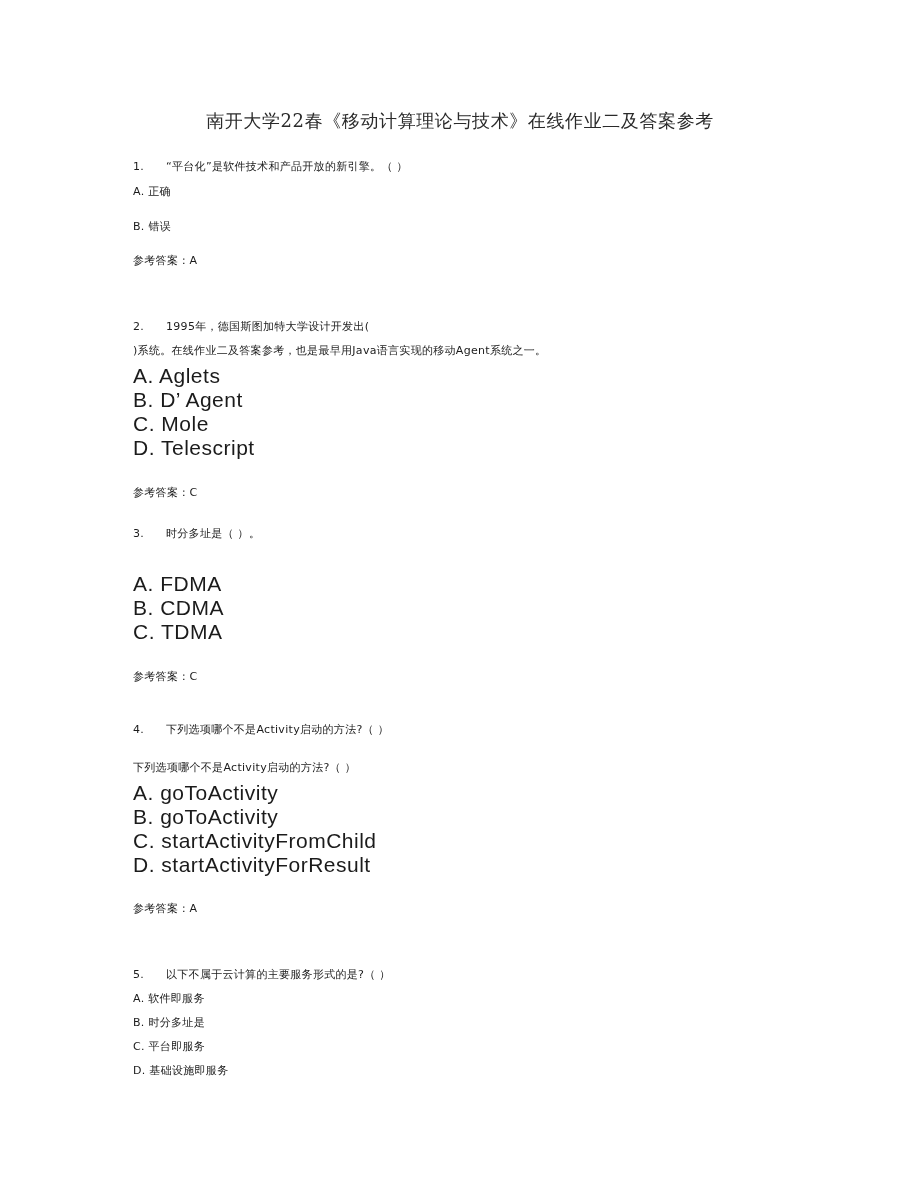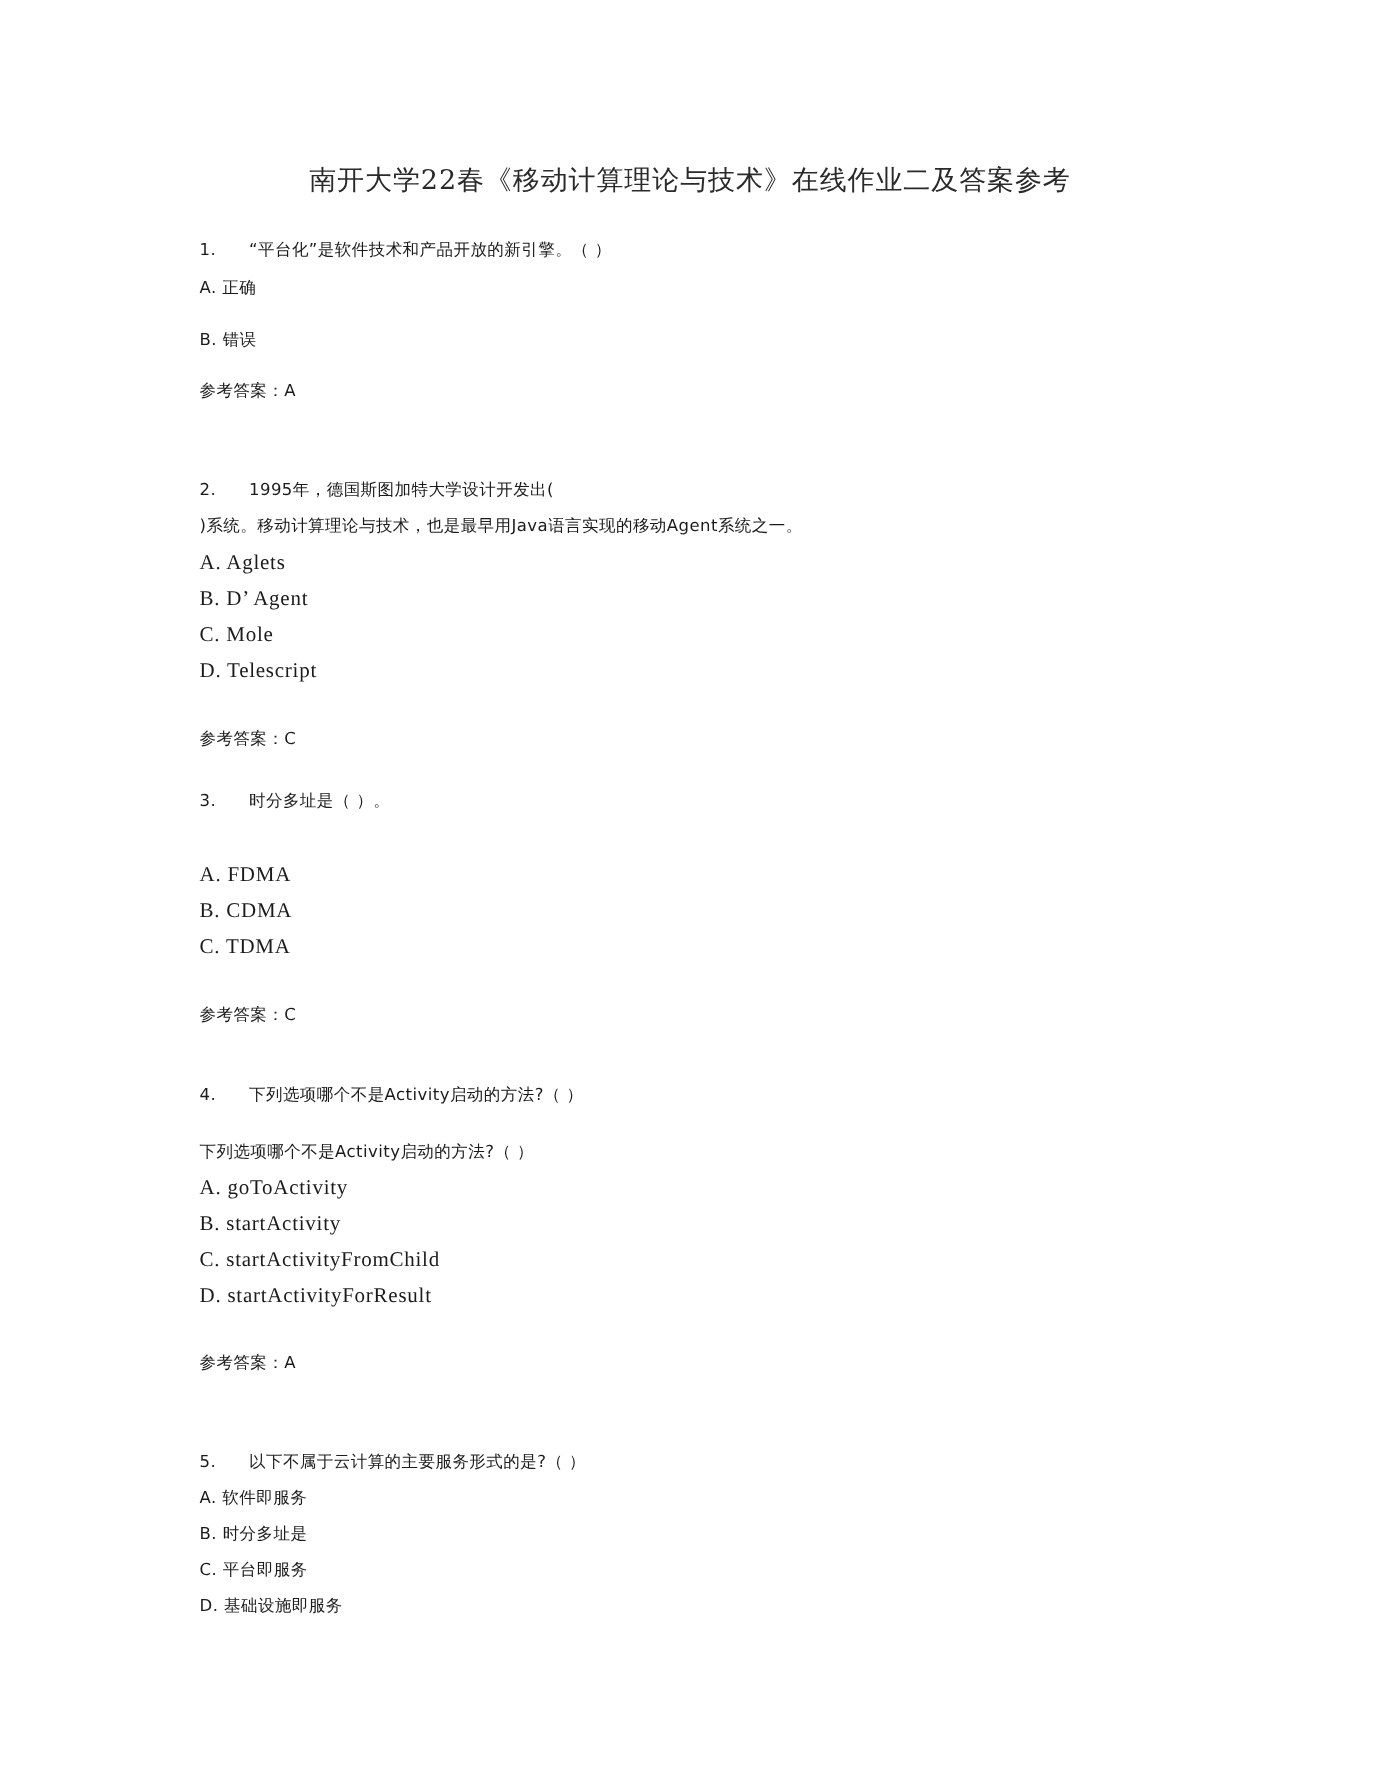--- a/index.html
+++ b/index.html
@@ -29,22 +29,22 @@
     left: 0;
     width: 920px;
     text-align: center;
     font-family: "DejaVu Serif", serif;
     font-weight: normal;
     color: #2a2a2a;
     font-size: 18px;
     letter-spacing: 0.6px;
   }
   .mono {
-    font-family: Liberation Serif, serif;
-    font-size: 14px;
+    font-family: Liberation Sans, sans-serif;
+    font-size: 21px;
     letter-spacing: 0.5px;
   }
   .qnum {
     display: inline-block;
     min-width: 33px;
   }
 </style>
 </head>
 <body>
 
@@ -54,41 +54,41 @@
 
   <div>
     <div class="line" style="top:157px"><span class="qnum">1.</span><span>“平台化”是软件技术和产品开放的新引擎。（ ）</span></div>
     <div class="line" style="top:182px">A. 正确</div>
     <div class="line" style="top:217px">B. 错误</div>
     <div class="line" style="top:251px"><span>参考答案：</span><span>A</span></div>
   </div>
 
   <div>
     <div class="line" style="top:317px"><span class="qnum">2.</span><span>1995年，德国斯图加特大学设计开发出(</span></div>
-    <div class="line" style="top:341px">)系统。移动计算理论与技术，也是最早用Java语言实现的移动Agent系统之一。</div>
+    <div class="line" style="top:341px">)系统。在线作业二及答案参考，也是最早用Java语言实现的移动Agent系统之一。</div>
     <div class="line mono" style="top:366px">A. Aglets</div>
     <div class="line mono" style="top:390px">B. D’ Agent</div>
     <div class="line mono" style="top:414px">C. Mole</div>
     <div class="line mono" style="top:438px">D. Telescript</div>
     <div class="line" style="top:483px"><span>参考答案：</span><span>C</span></div>
   </div>
 
   <div>
     <div class="line" style="top:524px"><span class="qnum">3.</span><span>时分多址是（ ）。</span></div>
     <div class="line mono" style="top:574px">A. FDMA</div>
     <div class="line mono" style="top:598px">B. CDMA</div>
     <div class="line mono" style="top:622px">C. TDMA</div>
     <div class="line" style="top:667px"><span>参考答案：</span><span>C</span></div>
   </div>
 
   <div>
     <div class="line" style="top:720px"><span class="qnum">4.</span><span>下列选项哪个不是Activity启动的方法?（ ）</span></div>
     <div class="line" style="top:758px">下列选项哪个不是Activity启动的方法?（ ）</div>
     <div class="line mono" style="top:783px">A. goToActivity</div>
-    <div class="line mono" style="top:807px">B. startActivity</div>
+    <div class="line mono" style="top:807px">B. goToActivity</div>
     <div class="line mono" style="top:831px">C. startActivityFromChild</div>
     <div class="line mono" style="top:855px">D. startActivityForResult</div>
     <div class="line" style="top:899px"><span>参考答案：</span><span>A</span></div>
   </div>
 
   <div>
     <div class="line" style="top:965px"><span class="qnum">5.</span><span>以下不属于云计算的主要服务形式的是?（ ）</span></div>
     <div class="line" style="top:989px">A. 软件即服务</div>
     <div class="line" style="top:1013px">B. 时分多址是</div>
     <div class="line" style="top:1037px">C. 平台即服务</div>

